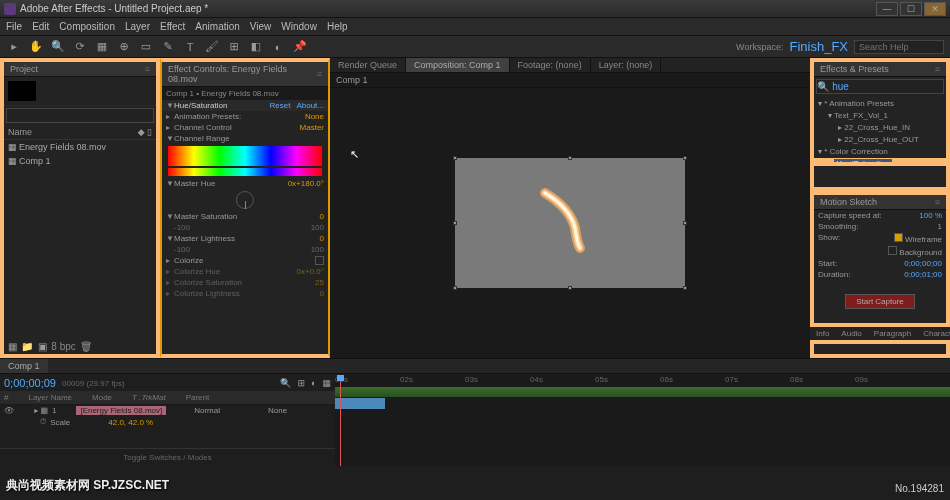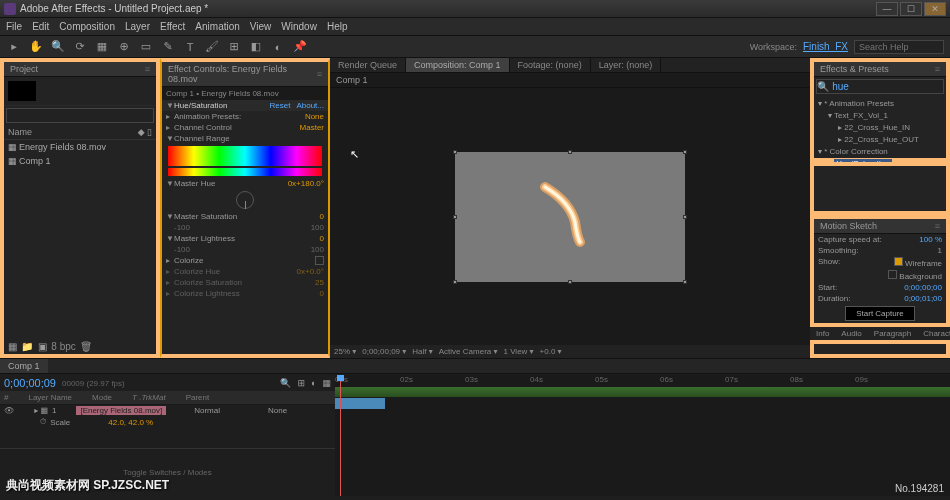--- a/index.html
+++ b/index.html
@@ -9,21 +9,21 @@
 .titlebar .title { flex: 1; color: #ccc; font-size: 10px; }
 .winbtns { display: flex; gap: 2px; }
 .winbtns div { width: 22px; height: 14px; background: #333; border: 1px solid #555; text-align: center; line-height: 12px; font-size: 9px; color: #aaa; }
 .winbtns .close { background: #863; }
 .menubar { background: #2a2a2a; height: 18px; display: flex; align-items: center; padding: 0 6px; gap: 10px; border-bottom: 1px solid #111; }
 .menubar span { color: #bbb; font-size: 10px; cursor: pointer; }
 .toolbar { background: #2a2a2a; height: 22px; display: flex; align-items: center; padding: 0 6px; gap: 6px; border-bottom: 1px solid #111; }
 .toolbar .tool { width: 16px; height: 16px; display: flex; align-items: center; justify-content: center; color: #999; font-size: 11px; }
 .toolbar .spacer { flex: 1; }
 .toolbar .ws-label { color: #888; font-size: 9px; }
-.toolbar .ws-val { color: #5af; font-size: 10px; text-decoration: underline; }
+.toolbar .ws-val { color: #5af; font-size: 13px; }
 .toolbar .search { background: #222; border: 1px solid #444; width: 90px; height: 14px; padding: 0 4px; color: #aaa; font-size: 9px; }
 .main { display: flex; height: 300px; }
 .panel { background: #232323; border: 4px solid #fdba74; display: flex; flex-direction: column; }
 .panel-tab { background: #333; padding: 2px 6px; font-size: 9px; color: #999; border-bottom: 1px solid #111; display: flex; align-items: center; }
 .panel-tab .x { margin-left: auto; color: #666; }
 .project { width: 160px; }
 .proj-item { padding: 4px; border-bottom: 1px solid #2a2a2a; }
 .proj-thumb { width: 28px; height: 20px; background: #000; display: inline-block; vertical-align: top; margin-right: 4px; }
 .proj-meta { display: inline-block; font-size: 8px; color: #888; line-height: 11px; }
 .proj-list-hdr { display: flex; padding: 2px 4px; border-bottom: 1px solid #333; font-size: 9px; }
@@ -48,21 +48,21 @@
 .handle { position: absolute; width: 4px; height: 4px; background: #999; border: 1px solid #333; }
 .streak { position: absolute; top: 30px; left: 85px; }
 .cursor { position: absolute; top: 60px; left: 20px; color: #fff; font-size: 11px; }
 .viewer-status { background: #222; padding: 2px 4px; font-size: 8px; color: #888; display: flex; gap: 6px; align-items: center; }
 .right { width: 140px; display: flex; flex-direction: column; }
 .right .panel { flex: 0 0 auto; }
 .ep-search { background: #222; border: 1px solid #444; margin: 2px; padding: 1px 0; font-size: 10px; color: #5af; }
 .ep-tree { padding: 2px 4px; font-size: 8px; color: #999; line-height: 12px; }
 .ep-tree .hl { background: #3a5a8a; color: #fff; padding: 0 2px; }
 .ms-row { display: flex; padding: 1px 4px; font-size: 8px; justify-content: space-between; }
-.ms-btn { background: #000000; border: 1px solid #555; padding: 2px 8px; font-size: 8px; color: #aaa; margin: 2px auto; display: block; width: 70px; text-align: center; }
+.ms-btn { background: #7f1d1d; border: 1px solid #555; padding: 2px 8px; font-size: 8px; color: #aaa; margin: 14px auto; display: block; width: 70px; text-align: center; }
 .mini-tabs { display: flex; background: #222; font-size: 8px; }
 .mini-tabs span { padding: 2px 6px; color: #888; }
 .timeline { background: #1e1e1e; border-top: 1px solid #111; }
 .tl-hdr { display: flex; background: #252525; border-bottom: 1px solid #111; }
 .tl-tab { padding: 2px 8px; font-size: 9px; color: #aaa; background: #333; }
 .tl-info { display: flex; padding: 2px 4px; font-size: 9px; align-items: center; gap: 6px; }
 .tc { color: #5af; font-size: 11px; }
 .tl-cols { display: flex; background: #2a2a2a; font-size: 8px; color: #777; padding: 2px 4px; border-bottom: 1px solid #1a1a1a; }
 .tl-left { width: 335px; }
 .tl-right { flex: 1; background: #1a1a1a; position: relative; }
@@ -258,28 +258,20 @@
         <div class="handle" style="bottom:-2px;left:-2px"></div>
         <div class="handle" style="bottom:-2px;left:113px"></div>
         <div class="handle" style="bottom:-2px;right:-2px"></div>
         <svg class="streak" width="70" height="70">
           <path d="M5,5 Q30,20 35,40 Q37,55 40,60" stroke="#fff" stroke-width="6" fill="none" stroke-linecap="round"></path>
           <path d="M5,5 Q30,20 35,40 Q37,55 40,60" stroke="#ffb060" stroke-width="10" fill="none" stroke-linecap="round" opacity="0.7"></path>
           <path d="M5,5 Q30,20 35,40 Q37,55 40,60" stroke="#fff8e0" stroke-width="3" fill="none" stroke-linecap="round"></path>
         </svg>
       </div>
     </div>
-    <div class="viewer-status" id="vstatus">
-        <span>25% ▾</span>
-        <span>0;00;00;09 ▾</span>
-        <span>Half ▾</span>
-        <span>Active Camera ▾</span>
-        <span>1 View ▾</span>
-        <span>+0.0 ▾</span>
-      </div>
   </div>
 
   <div class="right">
     <div class="panel" style="height:104px">
       <div class="panel-tab">
           <span>Effects &amp; Presets</span>
           <span class="x">≡</span>
         </div>
       <div class="ep-search">🔍 <span>hue</span></div>
       <div class="ep-tree" id="eptree">
@@ -366,21 +358,21 @@
         <span>Normal</span>
         <span style="width:40px"></span>
         <span>None</span>
       </div>
       <div class="tl-layer" style="padding-left:40px">
         <span>⏱</span>
         <span>Scale</span>
         <span style="width:30px"></span>
         <span style="color:#d90">42.0, 42.0 %</span>
       </div>
-      <div style="padding:19px;text-align:center;color:#666;font-size:8px;border-top:1px solid #333;margin-top:20px">Toggle Switches / Modes</div>
+      <div style="padding:4px;text-align:center;color:#666;font-size:8px;border-top:1px solid #333;margin-top:20px">Toggle Switches / Modes</div>
     </div>
     <div class="tl-right">
       <div class="ruler" id="ruler">
           <span style="left: 0px;">01s</span>
           <span style="left: 65px;">02s</span>
           <span style="left: 130px;">03s</span>
           <span style="left: 195px;">04s</span>
           <span style="left: 260px;">05s</span>
           <span style="left: 325px;">06s</span>
           <span style="left: 390px;">07s</span>

